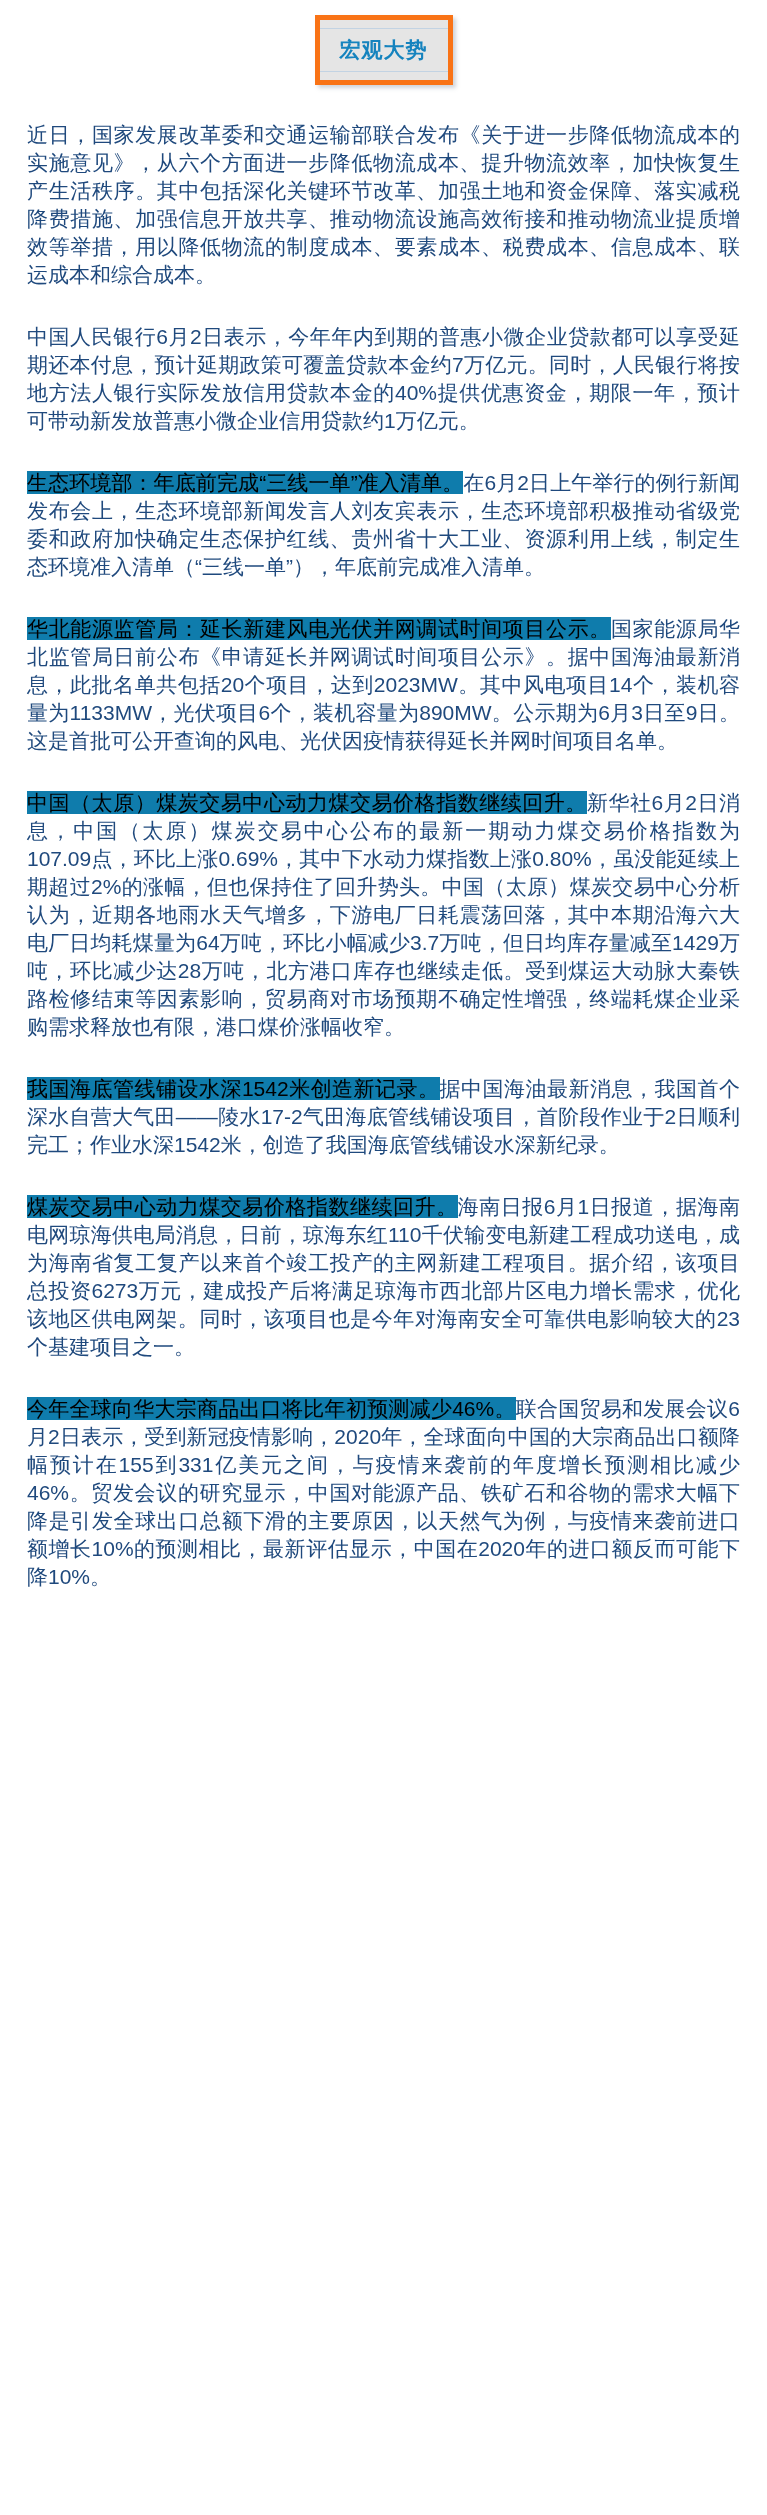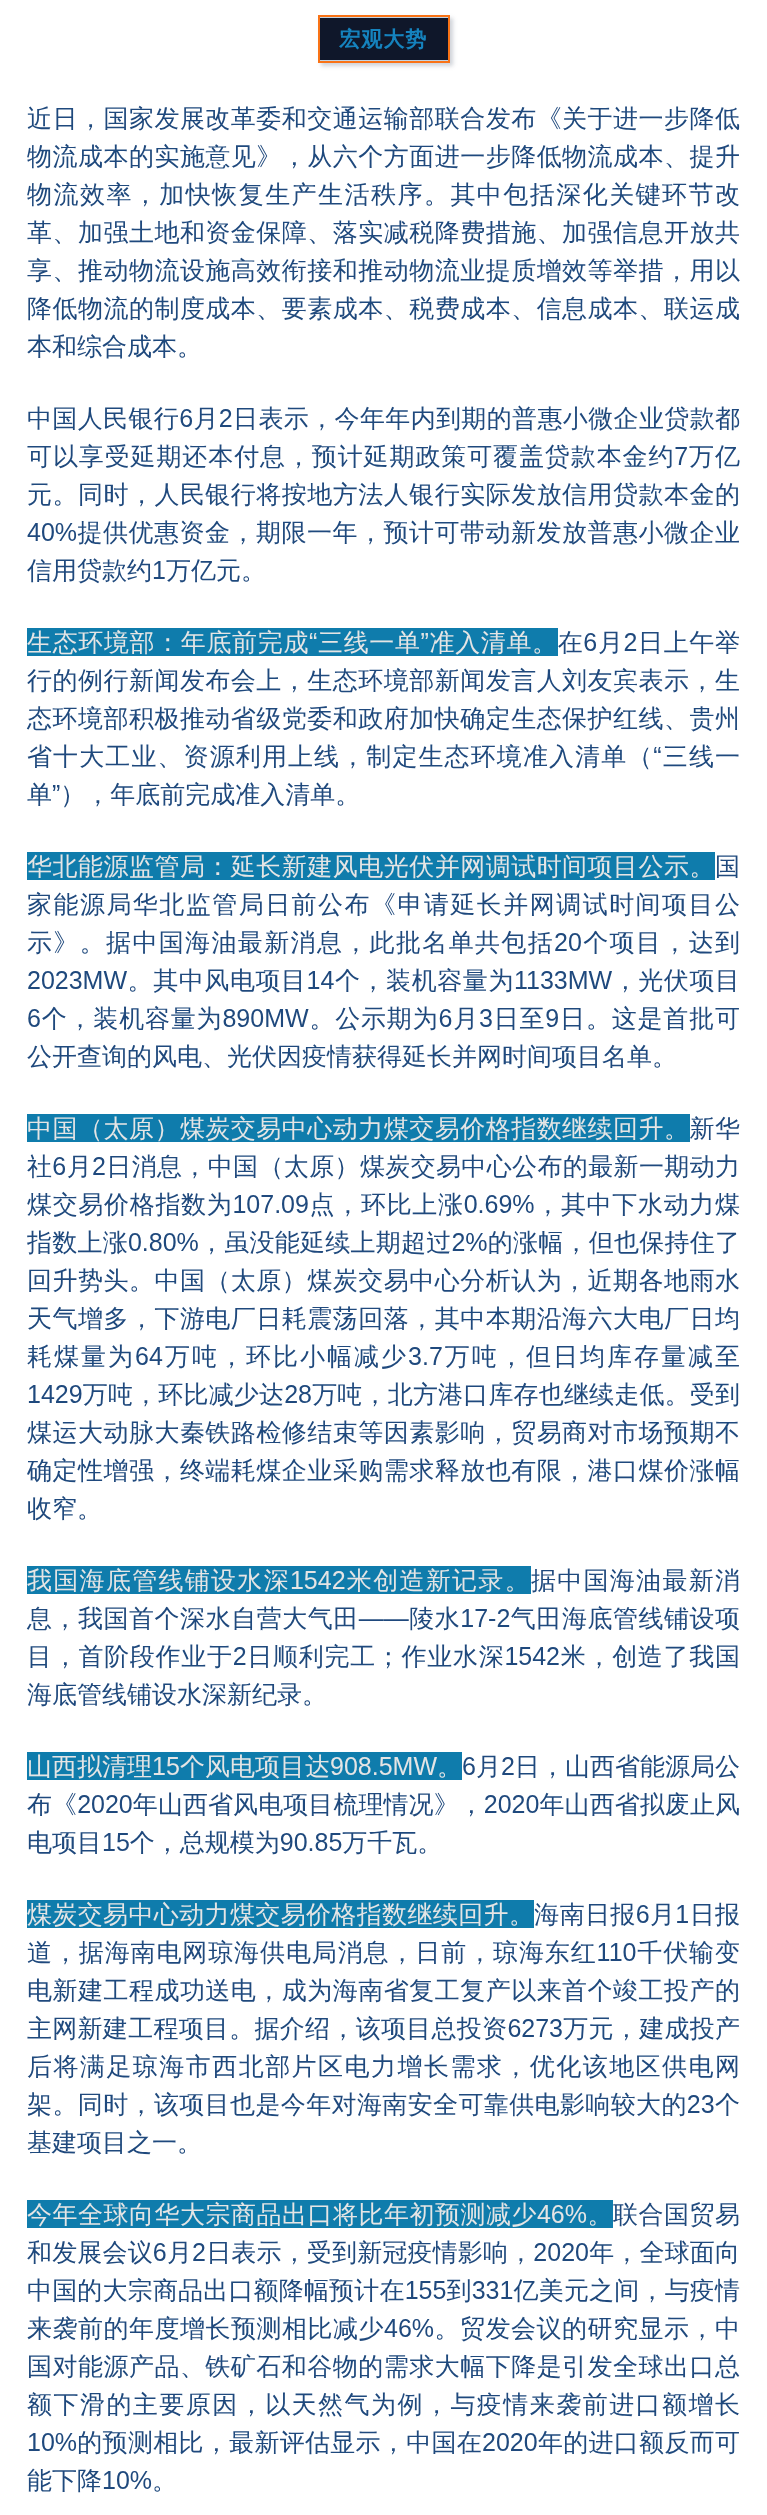--- a/index.html
+++ b/index.html
@@ -1,36 +1,35 @@
 <!DOCTYPE html>
 <html lang="zh"><head>
 <meta charset="utf-8">
 <style>
   html,body{margin:0;padding:0;background:#ffffff;}
   body{font-family:"Liberation Sans","DejaVu Sans",sans-serif;}
   .article{width:767px;box-sizing:border-box;padding:15px 27px 12px 27px;background:#ffffff;}
   .section-header{text-align:center;margin:38px 0 36px 0;}
   .section-header.first{margin-top:0;}
-  .badge{display:inline-block;background:#0f172a;border:2px solid #f97316;
-         box-shadow:3px 3px 4px rgba(120,132,148,0.35);padding:0 0;}
+  .badge{display:inline-block;background:#e5e5e5;border:5px solid #f97316;
+         box-shadow:3px 3px 4px rgba(120,132,148,0.35);padding:8px 0;}
   .badge-inner{border-top:1px solid #c2d3e3;border-bottom:1px solid #c2d3e3;padding:7px 20px;}
   .badge-title{color:#1583be;font-weight:bold;font-size:21px;letter-spacing:1px;}
-  .para{font-size:25px;line-height:38px;color:#1f497d;text-align:justify;margin:34px 0;}
+  .para{font-size:21px;line-height:28px;color:#1f497d;text-align:justify;margin:34px 0;}
   .para:last-child{margin-bottom:24px;}
-  .lead{background:#0f7cac;color:#e5e5e5;}
+  .lead{background:#0f7cac;color:#000000;}
 </style>
 </head>
 <body>
 
 <div class="article">
   <div id="content">
       <div class="section-header first"><div class="badge"><div class="badge-inner"><span class="badge-title">宏观大势</span></div></div></div>
       <p class="para"><span class="body-text">近日，国家发展改革委和交通运输部联合发布《关于进一步降低物流成本的实施意见》，从六个方面进一步降低物流成本、提升物流效率，加快恢复生产生活秩序。其中包括深化关键环节改革、加强土地和资金保障、落实减税降费措施、加强信息开放共享、推动物流设施高效衔接和推动物流业提质增效等举措，用以降低物流的制度成本、要素成本、税费成本、信息成本、联运成本和综合成本。</span></p>
       <p class="para"><span class="body-text">中国人民银行6月2日表示，今年年内到期的普惠小微企业贷款都可以享受延期还本付息，预计延期政策可覆盖贷款本金约7万亿元。同时，人民银行将按地方法人银行实际发放信用贷款本金的40%提供优惠资金，期限一年，预计可带动新发放普惠小微企业信用贷款约1万亿元。</span></p>
       <p class="para"><span class="lead">生态环境部：年底前完成“三线一单”准入清单。</span><span class="body-text">在6月2日上午举行的例行新闻发布会上，生态环境部新闻发言人刘友宾表示，生态环境部积极推动省级党委和政府加快确定生态保护红线、贵州省十大工业、资源利用上线，制定生态环境准入清单（“三线一单”），年底前完成准入清单。</span></p>
       <p class="para"><span class="lead">华北能源监管局：延长新建风电光伏并网调试时间项目公示。</span><span class="body-text">国家能源局华北监管局日前公布《申请延长并网调试时间项目公示》。据中国海油最新消息，此批名单共包括20个项目，达到2023MW。其中风电项目14个，装机容量为1133MW，光伏项目6个，装机容量为890MW。公示期为6月3日至9日。这是首批可公开查询的风电、光伏因疫情获得延长并网时间项目名单。</span></p>
       <p class="para"><span class="lead">中国（太原）煤炭交易中心动力煤交易价格指数继续回升。</span><span class="body-text">新华社6月2日消息，中国（太原）煤炭交易中心公布的最新一期动力煤交易价格指数为107.09点，环比上涨0.69%，其中下水动力煤指数上涨0.80%，虽没能延续上期超过2%的涨幅，但也保持住了回升势头。中国（太原）煤炭交易中心分析认为，近期各地雨水天气增多，下游电厂日耗震荡回落，其中本期沿海六大电厂日均耗煤量为64万吨，环比小幅减少3.7万吨，但日均库存量减至1429万吨，环比减少达28万吨，北方港口库存也继续走低。受到煤运大动脉大秦铁路检修结束等因素影响，贸易商对市场预期不确定性增强，终端耗煤企业采购需求释放也有限，港口煤价涨幅收窄。</span></p>
       <p class="para"><span class="lead">我国海底管线铺设水深1542米创造新记录。</span><span class="body-text">据中国海油最新消息，我国首个深水自营大气田——陵水17-2气田海底管线铺设项目，首阶段作业于2日顺利完工；作业水深1542米，创造了我国海底管线铺设水深新纪录。</span></p>
-      <p class="para"><span class="lead">山西拟清理15个风电项目达908.5MW。</span><span class="body-text">6月2日，山西省能源局公布《2020年山西省风电项目梳理情况》，2020年山西省拟废止风电项目15个，总规模为90.85万千瓦。</span></p>
       <p class="para"><span class="lead">煤炭交易中心动力煤交易价格指数继续回升。</span><span class="body-text">海南日报6月1日报道，据海南电网琼海供电局消息，日前，琼海东红110千伏输变电新建工程成功送电，成为海南省复工复产以来首个竣工投产的主网新建工程项目。据介绍，该项目总投资6273万元，建成投产后将满足琼海市西北部片区电力增长需求，优化该地区供电网架。同时，该项目也是今年对海南安全可靠供电影响较大的23个基建项目之一。</span></p>
       <p class="para"><span class="lead">今年全球向华大宗商品出口将比年初预测减少46%。</span><span class="body-text">联合国贸易和发展会议6月2日表示，受到新冠疫情影响，2020年，全球面向中国的大宗商品出口额降幅预计在155到331亿美元之间，与疫情来袭前的年度增长预测相比减少46%。贸发会议的研究显示，中国对能源产品、铁矿石和谷物的需求大幅下降是引发全球出口总额下滑的主要原因，以天然气为例，与疫情来袭前进口额增长10%的预测相比，最新评估显示，中国在2020年的进口额反而可能下降10%。</span></p>
     </div>
 </div>
 
 </body></html>

